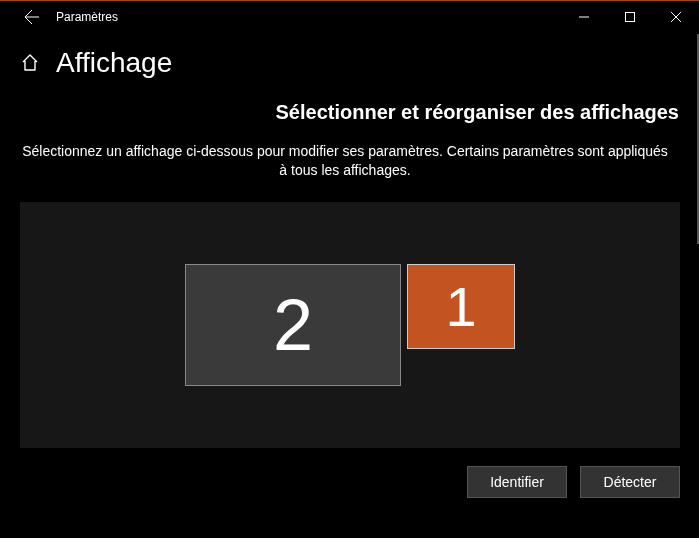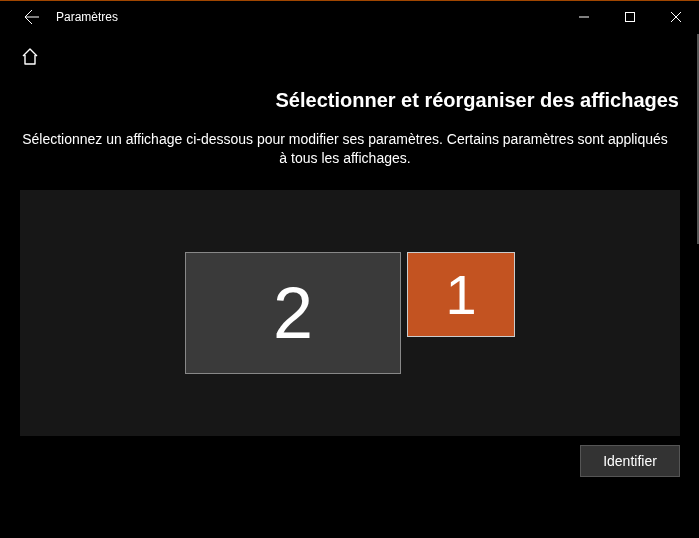--- a/index.html
+++ b/index.html
@@ -97,21 +97,21 @@
       width: 108px;
       height: 85px;
       background: #c35321;
       border: 1px solid #ccc;
       font-size: 56px;
     }
     .button-row {
       display: flex;
       gap: 13px;
       justify-content: flex-end;
-      margin-top: 9px;
+      margin-top: 18px;
       width: 660px;
     }
     .btn {
       background: #333333;
       border: 1px solid #555;
       color: #fff;
       font-size: 14px;
       width: 100px;
       height: 32px;
       display: flex;
@@ -152,20 +152,21 @@
     <svg width="10" height="10" viewBox="0 0 10 10">
         <path d="M0 0 L10 10 M10 0 L0 10" stroke="#fff" stroke-width="1"></path>
       </svg>
   </div>
 </div>
 
 <div class="header">
   <svg class="home-ico" viewBox="0 0 20 20">
       <path d="M3 9 L10 2 L17 9 M5 8 V17 H15 V8" stroke="#fff" stroke-width="1.4" fill="none" stroke-linejoin="round"></path>
     </svg>
+  <div class="page-title">Affichage</div>
 </div>
 
 <div class="content">
   <div class="section-title">Sélectionner et réorganiser des affichages</div>
   <div class="section-desc">Sélectionnez un affichage ci-dessous pour modifier ses paramètres. Certains paramètres sont appliqués à tous les affichages.</div>
 
   <div class="arrange-area">
     <div class="monitors">
       <div class="monitor m2">
         <span>2</span>
@@ -173,16 +174,19 @@
       <div class="monitor m1">
         <span>1</span>
       </div>
     </div>
   </div>
 
   <div class="button-row">
     <div class="btn">
       <span>Identifier</span>
     </div>
+    <div class="btn">
+      <span>Détecter</span>
+    </div>
   </div>
 </div>
 
 <div class="scroll-ind"></div>
 
 </body></html>

